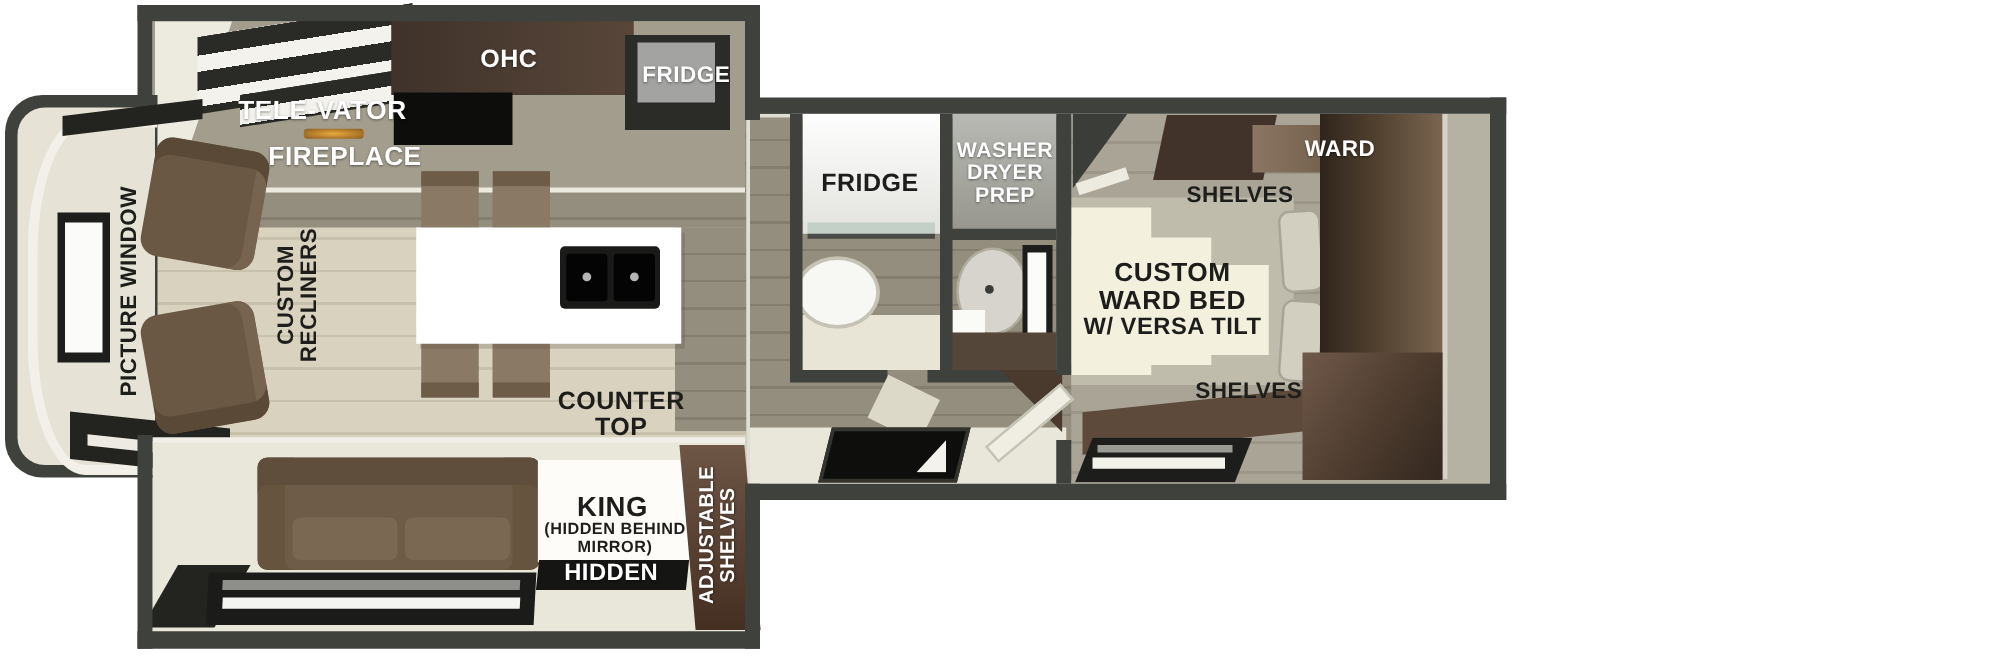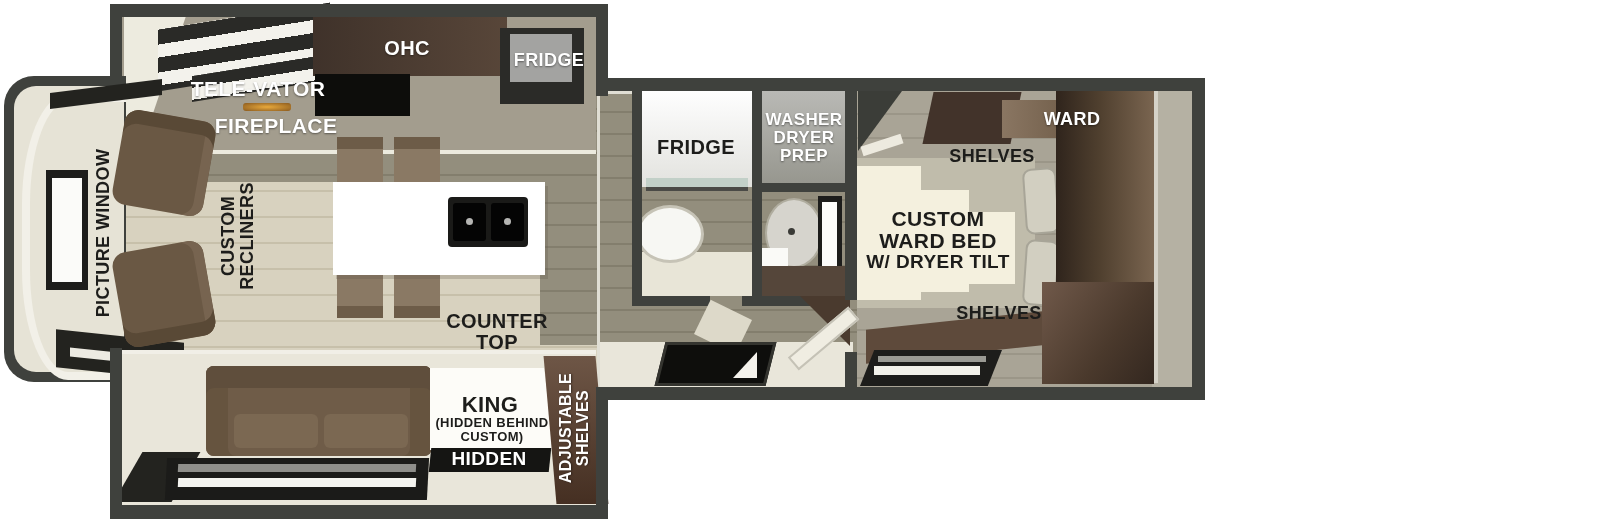--- a/index.html
+++ b/index.html
@@ -151,21 +151,21 @@
 
   <div class="lbl" style="left:497px;top:332px;font-size:20px;">
     <div>COUNTER</div>
     <div>TOP</div>
   </div>
 
 
   <div class="lbl" style="left:490px;top:405px;font-size:22px;">KING</div>
   <div class="lbl" style="left:492px;top:430px;font-size:13px;">
     <div>(HIDDEN BEHIND</div>
-    <div>CUSTOM)</div>
+    <div>MIRROR)</div>
   </div>
   <div class="lbl w" style="left:489px;top:459px;font-size:19px;">HIDDEN</div>
 
   <div class="lbl w vert" style="left:575px;top:428px;font-size:16px;">
     <div>ADJUSTABLE</div>
     <div>SHELVES</div>
   </div>
 
   <div class="lbl" style="left:696px;top:147px;font-size:20px;">FRIDGE</div>
 
@@ -174,18 +174,18 @@
     <div>DRYER</div>
     <div>PREP</div>
   </div>
 
   <div class="lbl w" style="left:1072px;top:119px;font-size:18px;">WARD</div>
   <div class="lbl" style="left:992px;top:156px;font-size:18px;">SHELVES</div>
 
   <div class="lbl" style="left:938px;top:240px;font-size:21px;">
     <div>CUSTOM</div>
     <div>WARD BED</div>
-    <div style="font-size:19px;">W/ DRYER TILT</div>
+    <div style="font-size:19px;">W/ VERSA TILT</div>
   </div>
 
   <div class="lbl" style="left:999px;top:313px;font-size:18px;">SHELVES</div>
 
 </div>
 
 </body></html>

